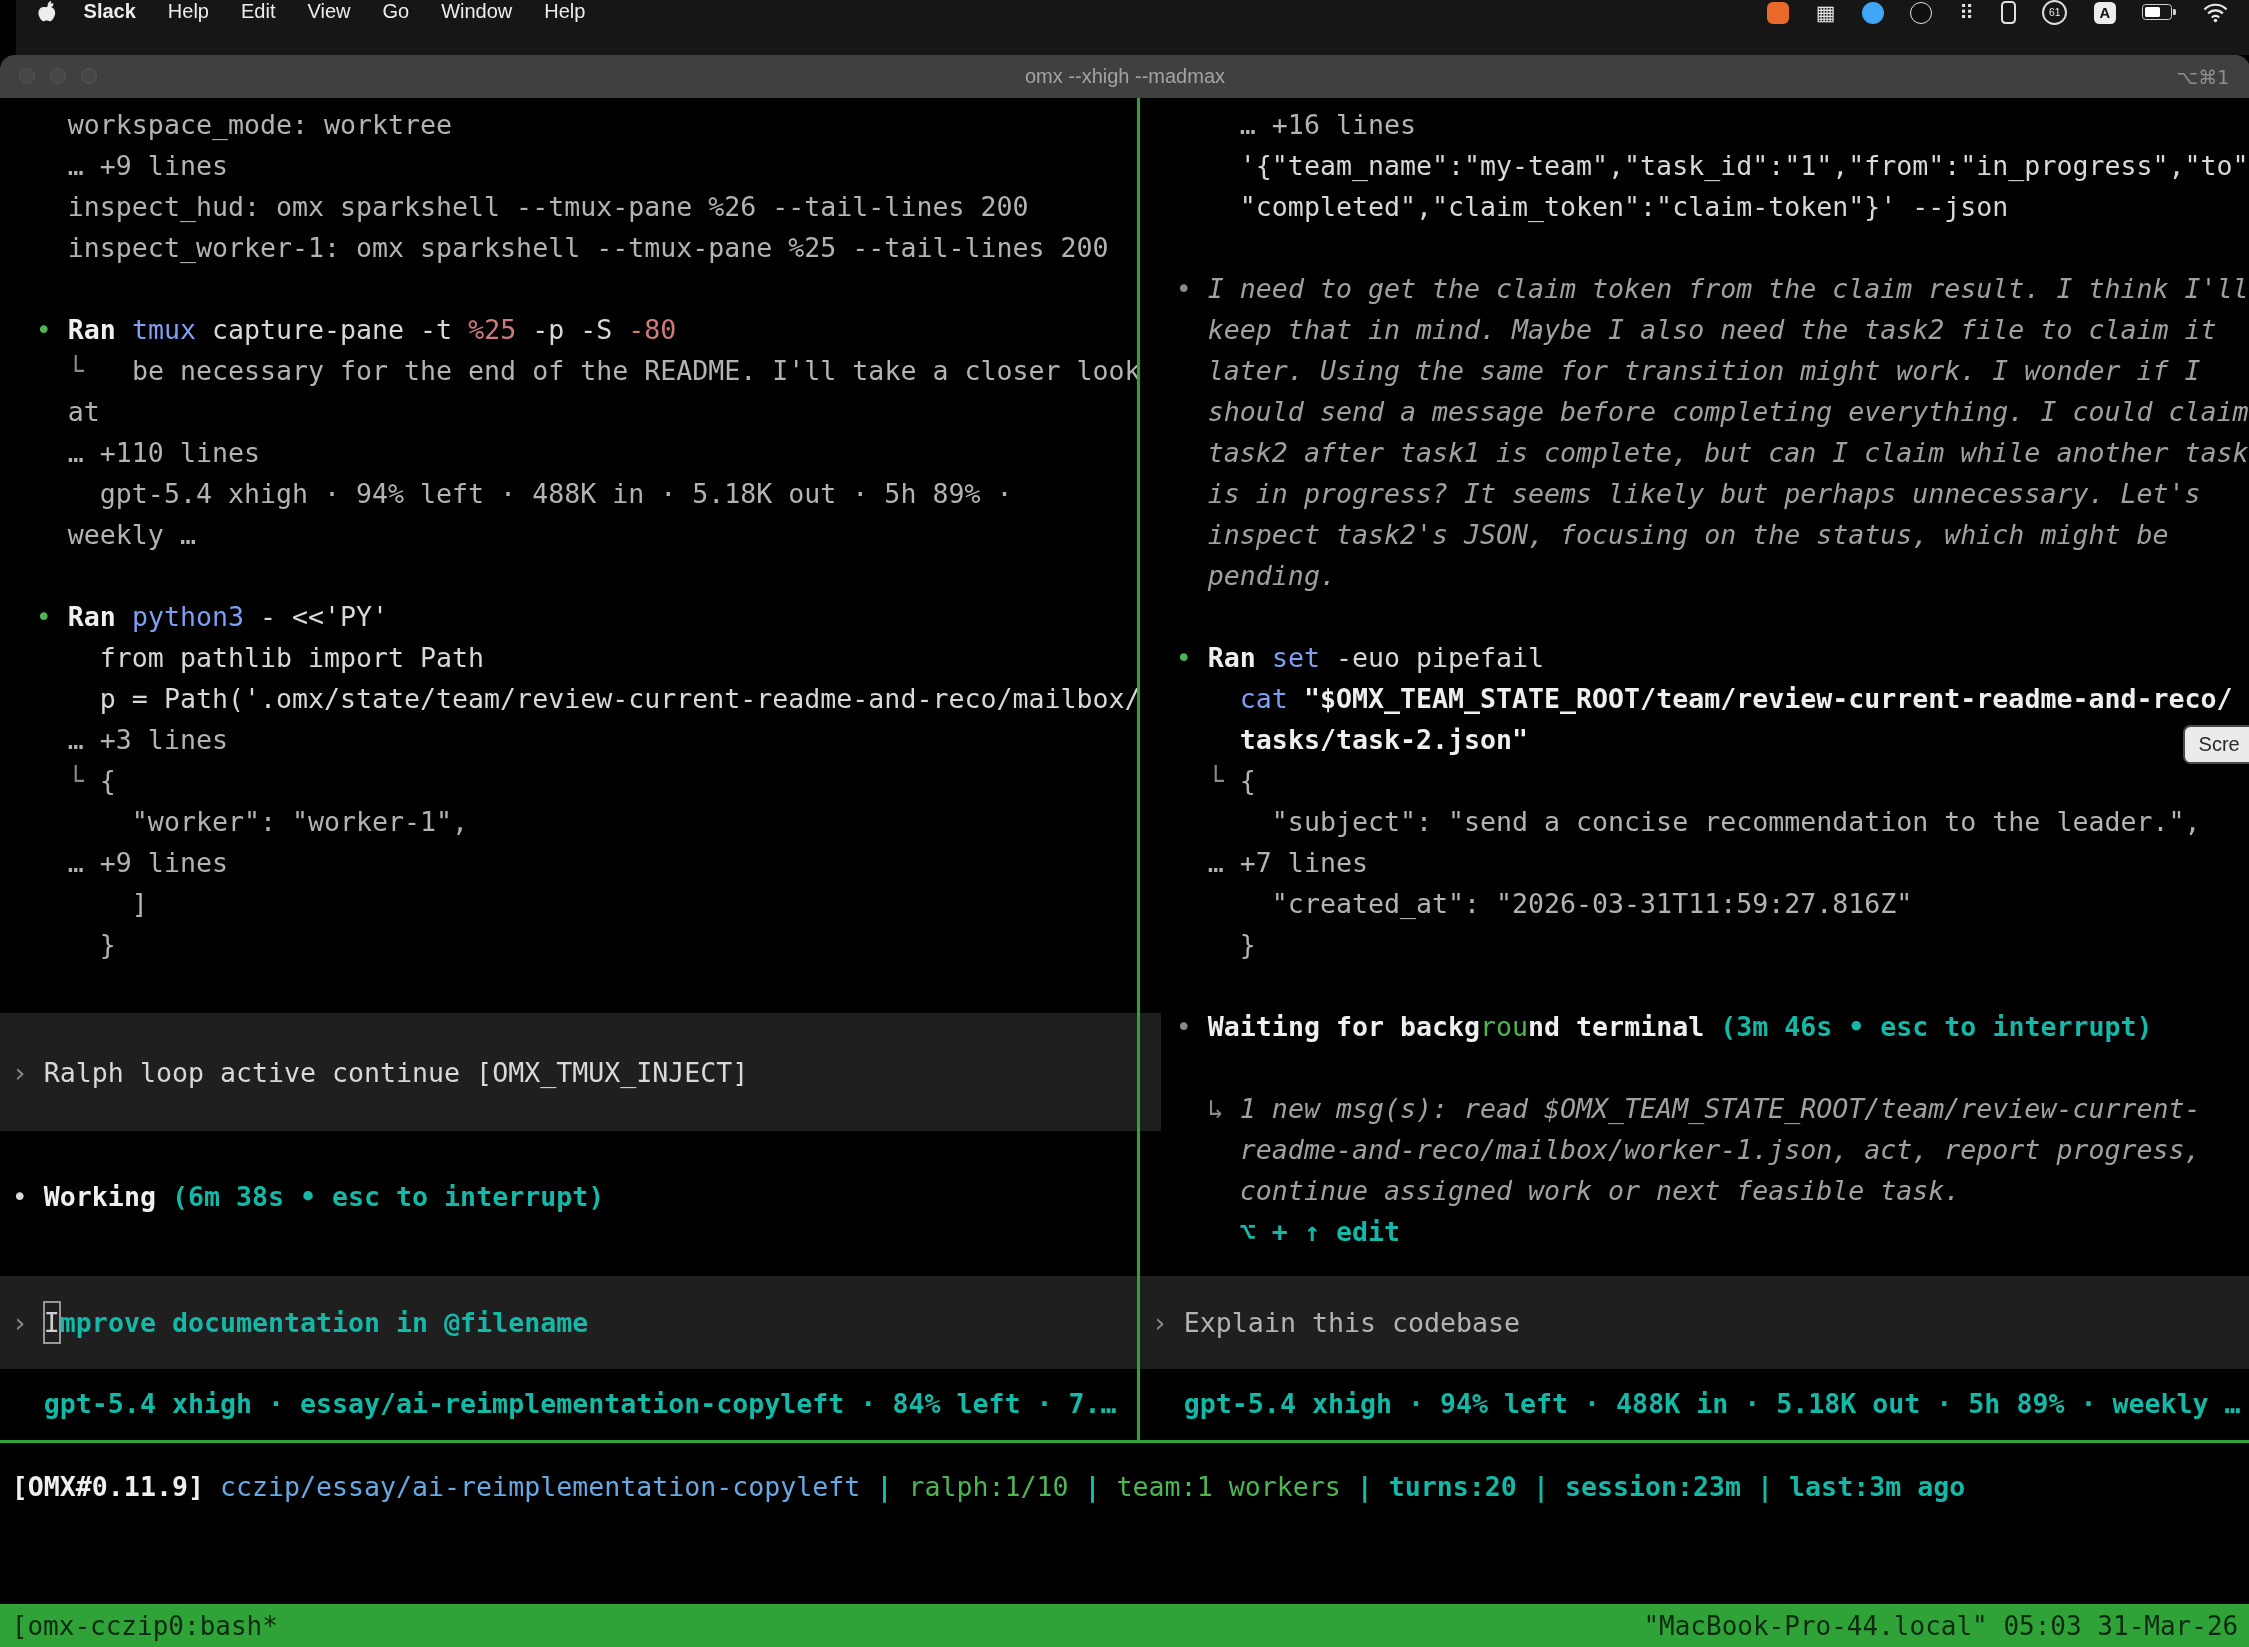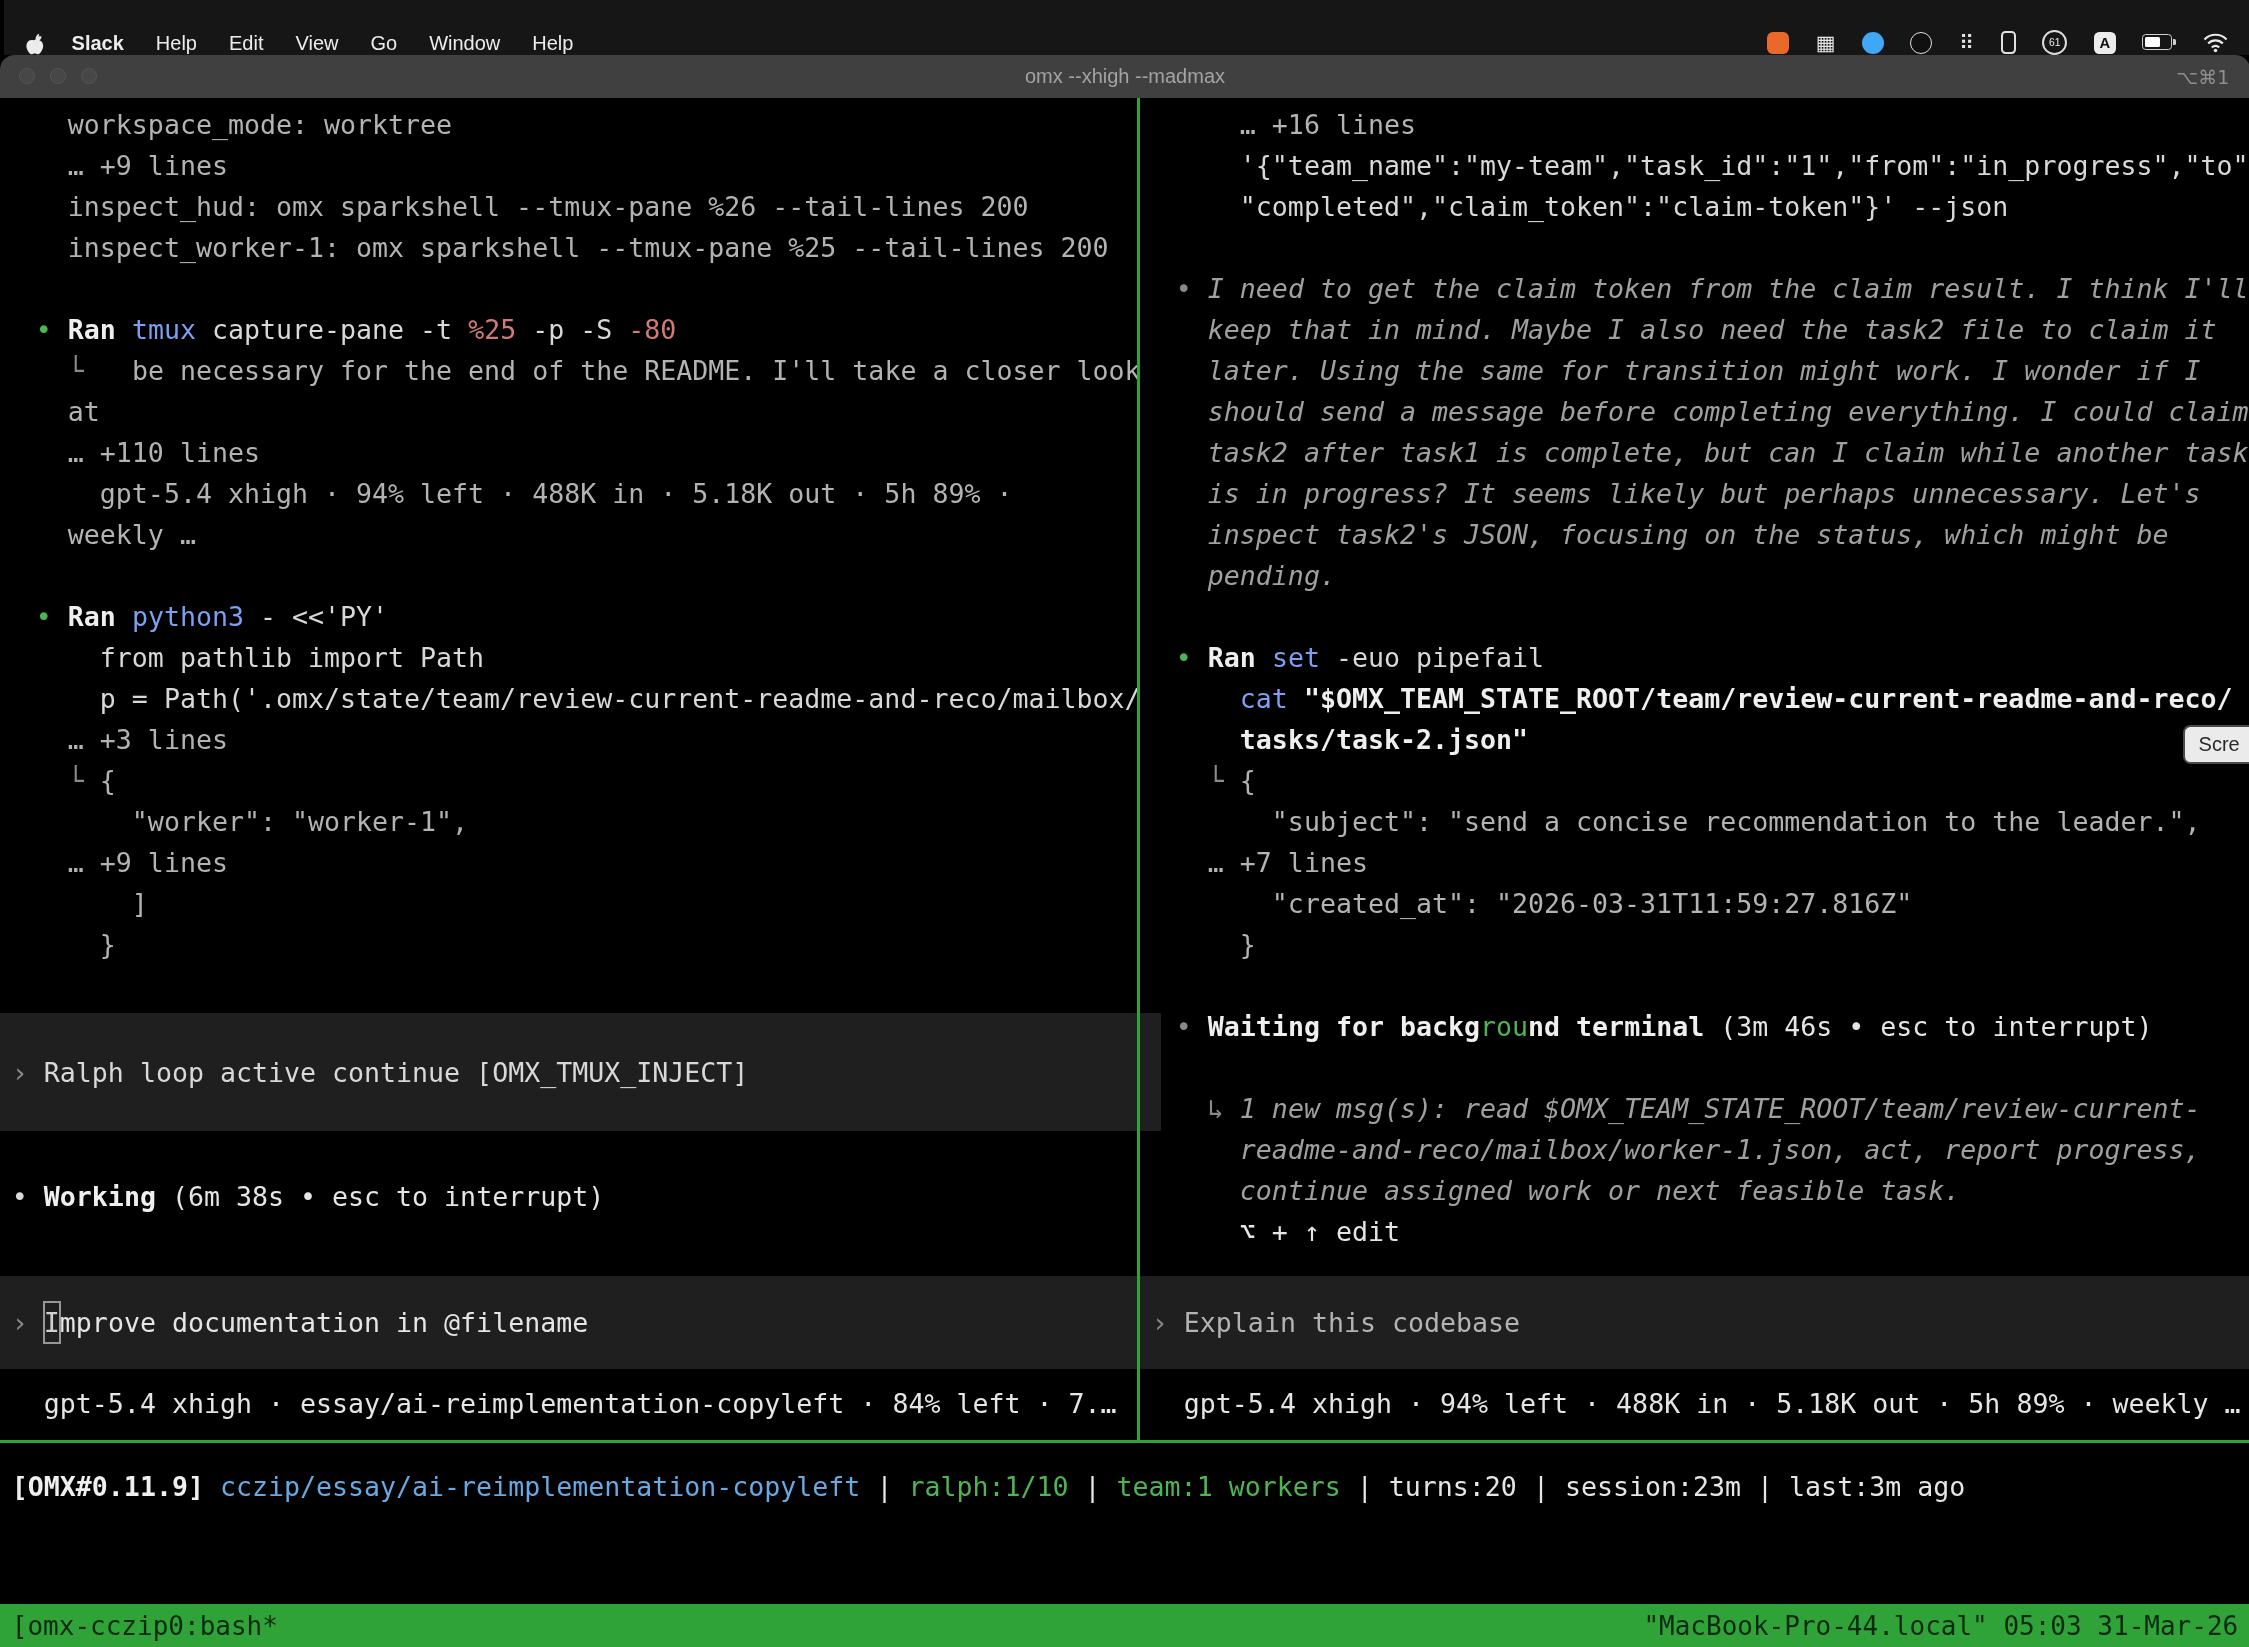--- a/index.html
+++ b/index.html
@@ -1,20 +1,20 @@
 <!DOCTYPE html>
 <html style="--tmux-green: #2fa338; --bullet-green: #4db552; --command-blue: #7e9ff2; --arg-red: #d07b7b; --path-blue: #66a9e3; --band-bg: #1f1f1f;font-size:11.8px"><head>
 <meta charset="utf-8">
 <style>
   html,body{margin:0;padding:0;background:#000;}
   body{width:2250px;height:1648px;position:relative;overflow:hidden;font-family:"DejaVu Sans Mono",monospace;}
 
   
-  .menu-bar{position:absolute;top:0;left:4px;right:0;height:55px;background:#161616;
-    display:flex;align-items:flex-end;padding:0 22px;box-sizing:border-box;
+  .menu-bar{position:absolute;top:0;left:16px;right:0;height:55px;background:#161616;
+    display:flex;align-items:flex-start;padding:0 22px;box-sizing:border-box;
     font-family:"Liberation Sans",sans-serif;font-size:20px;color:#ececec;}
   .apple-wrap{display:flex;align-items:center;margin-right:26.6px;}
   .menu-item{margin-right:32px;white-space:nowrap;}
   .menu-item.app{font-weight:bold;}
   .menu-status{margin-left:auto;display:flex;align-items:center;gap:26.6px;}
   .s-icon{display:flex;align-items:center;justify-content:center;}
   .s-icon.rec{width:22px;height:22px;border-radius:5.9px;background:#e8692a;}
   .s-icon.glyph{font-size:20.7px;color:#e4e4e4;font-family:"DejaVu Sans",sans-serif;}
   .s-icon.raycast{width:22px;height:22px;border-radius:50%;background:#3fa7f5;}
   .s-icon.swirl{width:22px;height:22px;border-radius:50%;background:#101010;border:1.5px solid #e0e0e0;box-sizing:border-box;}
@@ -66,21 +66,21 @@
 
   .overlay-scre{position:absolute;top:670px;right:0;background:#ebebeb;color:#2a2a2a;
     border:2.2px solid #4a4a4a;border-right:none;border-radius:7.4px 0 0 7.4px;
     padding:5.9px 10.3px 5.9px 13.3px;font-family:"Liberation Sans",sans-serif;font-size:20px;}
 
   
   .c-fg{color:#b3b3b3;}
   .c-bright{color:#d8d8d8;}
   .c-w{color:#efefef;font-weight:bold;}
   .c-dim{color:#8a8a8a;}
-  .c-dim2{color:#e5e5e5;}
+  .c-dim2{color:#14b8a6;font-weight:bold;}
   .c-grn{color:var(--bullet-green,#4db552);}
   .c-blu{color:var(--command-blue,#7e9ff2);}
   .c-red{color:var(--arg-red,#d07b7b);}
   .c-cyan{color:var(--path-blue,#66a9e3);}
   .c-ital{color:#a0a0a0;font-style:italic;}
   .c-cursor{color:#d0d0d0;outline:2.2px solid #979797;outline-offset:-1.5px;}
 </style>
 </head>
 <body>
 

